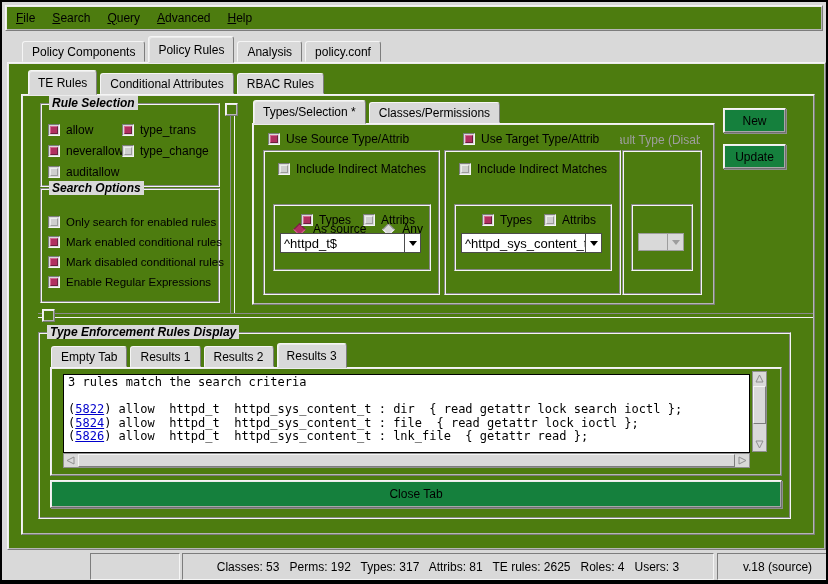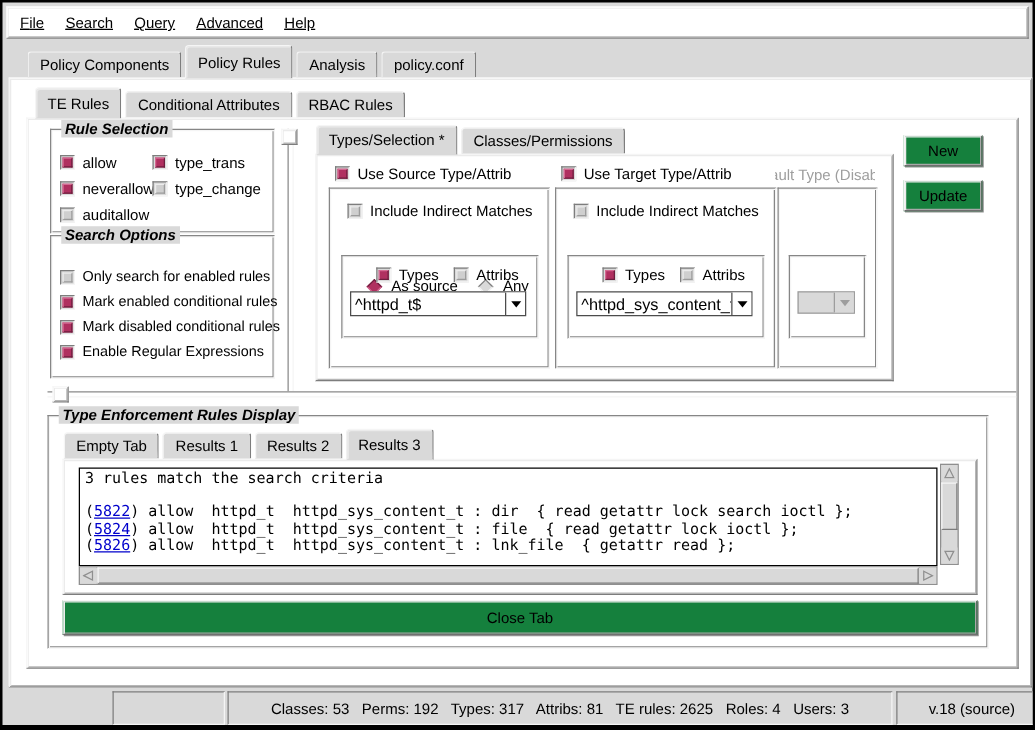--- a/index.html
+++ b/index.html
@@ -5,21 +5,21 @@
   html,body{margin:0;padding:0;background:#555;}
   #app{
     position:relative;width:828px;height:584px;box-sizing:border-box;
     background:#d9d9d9;border:2px solid #000;border-bottom-width:4px;
     font-family:"Liberation Sans",sans-serif;font-size:12px;color:#000;
     overflow:hidden;
   }
   .abs{position:absolute;}
   
   .raised{border:1px solid;border-color:#f5f5f5 #7d7d7d #7d7d7d #f5f5f5;
-          box-shadow:inset 1px 1px 0 #ebebeb, inset -1px -1px 0 #b6b6b6;background:#ffffff;text-decoration:underline;}
+          box-shadow:inset 1px 1px 0 #ebebeb, inset -1px -1px 0 #b6b6b6;background:#4d7c0f;}
   .sunken{border:1px solid;border-color:#7d7d7d #f5f5f5 #f5f5f5 #7d7d7d;background:#d9d9d9;margin-left:12px;}
   .groove{border:1px solid;border-color:#868686 #f5f5f5 #f5f5f5 #868686;
           box-shadow:inset 1px 1px 0 #f5f5f5, inset -1px -1px 0 #868686;}
   
   #menubar{left:3px;top:3px;width:818px;height:26px;display:flex;align-items:center;gap:17px;padding-left:10px;box-sizing:border-box;}
   .menu-item{cursor:default;}
   .menu-item .u{text-decoration:underline;}
   
   .tabrow{display:flex;align-items:flex-end;z-index:6;}
   .tab{height:19px;padding:0 9px;display:flex;align-items:center;background:#d9d9d9;
@@ -53,21 +53,21 @@
   
   #ta-tabs{left:251px;top:100px;height:22px;}
   #ta-frame{left:250px;top:121px;width:461px;height:180px;z-index:3;}
   #src-use{left:266px;top:130px;z-index:5;}
   #src-frame{left:261px;top:148px;width:175px;height:143px;z-index:4;}
   #src-indirect{left:276px;top:160px;z-index:5;}
   #src-radios{left:291px;top:180px;z-index:5;display:flex;gap:16px;height:14px;align-items:flex-end;margin-top:40px;}
   #src-inner{left:271px;top:202px;width:156px;height:65px;z-index:5;}
   #src-ta-row{left:299px;top:211px;z-index:6;display:flex;gap:12px;}
   #src-combo{left:278px;top:231px;width:141px;height:20px;z-index:6;}
-  #tgt-use{left:447px;top:130px;z-index:5;}
+  #tgt-use{left:461px;top:130px;z-index:5;}
   #tgt-frame{left:442px;top:148px;width:175px;height:143px;z-index:4;}
   #tgt-indirect{left:457px;top:160px;z-index:5;}
   #tgt-inner{left:452px;top:202px;width:156px;height:65px;z-index:5;}
   #tgt-ta-row{left:480px;top:211px;z-index:6;display:flex;gap:12px;}
   #tgt-combo{left:459px;top:231px;width:141px;height:20px;z-index:6;}
   #dft-label{left:618px;top:131px;width:80px;height:14px;overflow:hidden;display:flex;justify-content:center;
              color:#9e9e9e;white-space:nowrap;z-index:5;}
   #dft-frame{left:620px;top:148px;width:78px;height:143px;z-index:4;}
   #dft-inner{left:629px;top:202px;width:60px;height:65px;z-index:5;}
   #dft-combo{left:636px;top:231px;width:46px;height:18px;z-index:6;}

